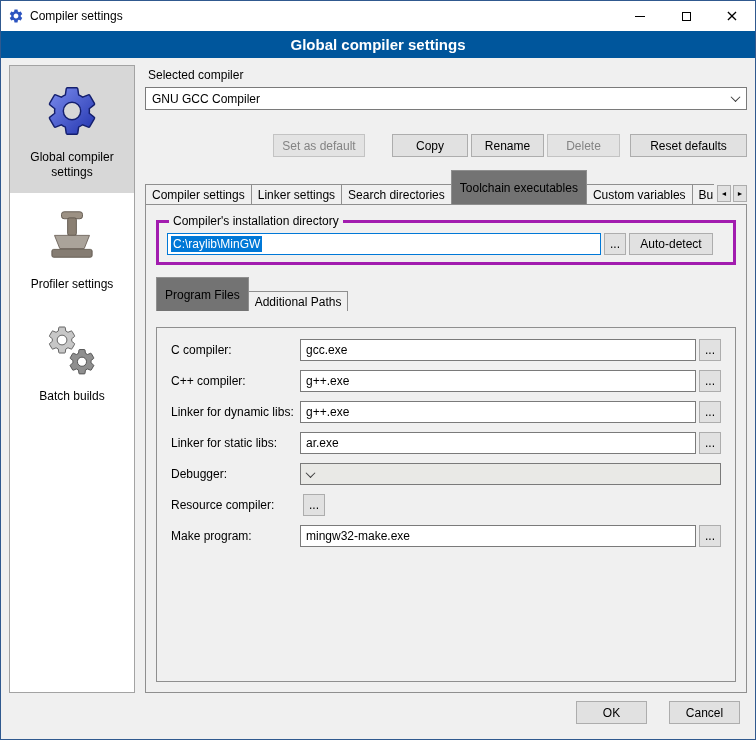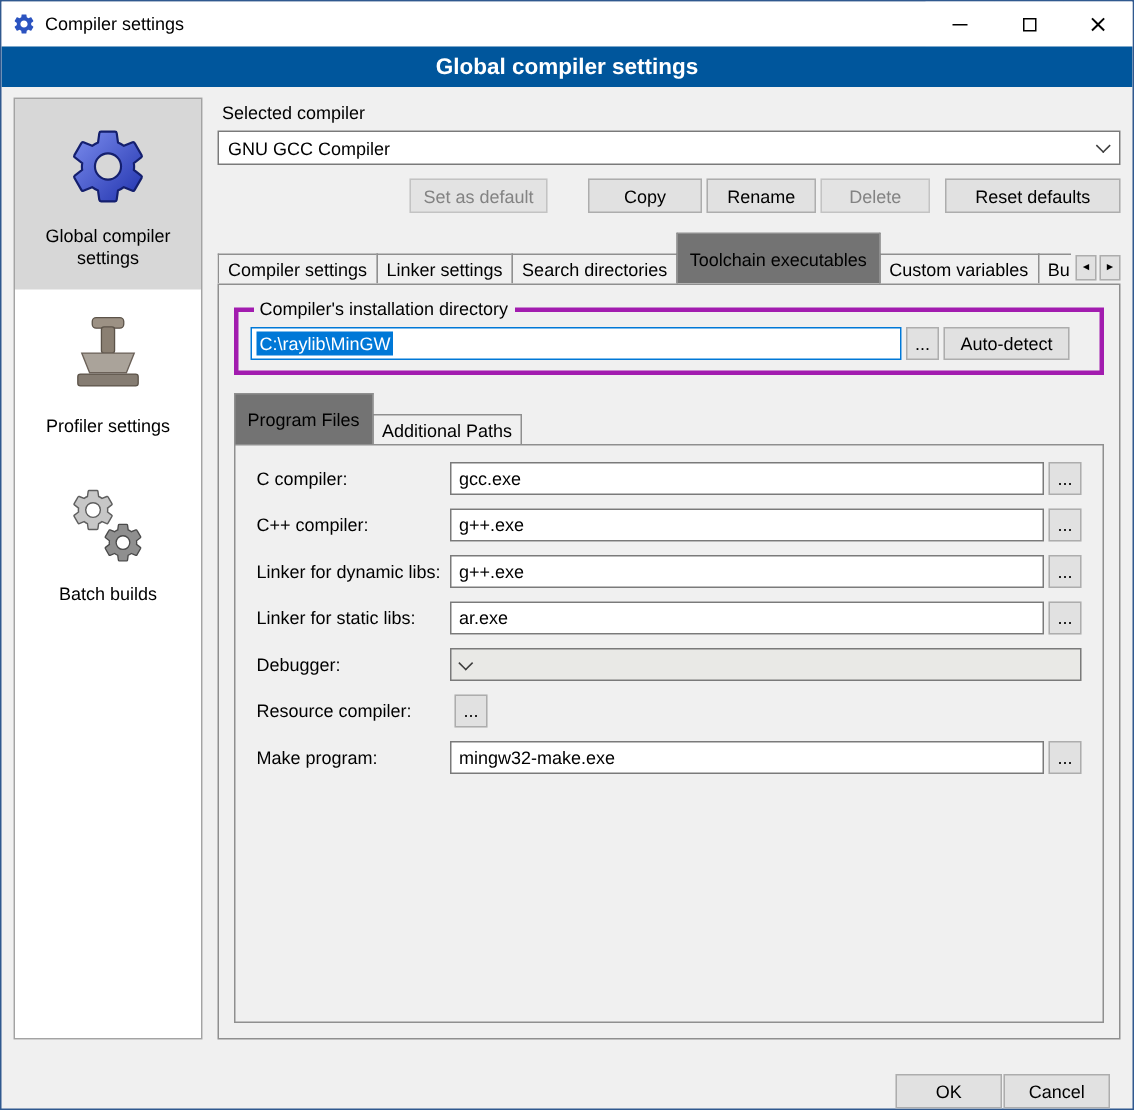--- a/index.html
+++ b/index.html
@@ -44,21 +44,21 @@
     padding:0 7px 0 6px; gap:6px; }
   .combo-text { flex:1; overflow:hidden; white-space:nowrap; }
   .chevron { width:7px; height:7px; border-right:1px solid #3c3c3c; border-bottom:1px solid #3c3c3c;
     transform:rotate(45deg) translate(-1px,-1px); flex-shrink:0; }
   .combo.gray { background:#e9e9e6; }
 
   
   .btn { font:inherit; height:23px; background:#e1e1e1; border:1px solid #adadad;
     display:inline-flex; align-items:center; justify-content:center; padding:0 8px; }
   .btn.disabled { color:#838383; border-color:#c3c3c3; background:#e3e3e3; }
-  .btn-row { display:flex; align-items:center; margin-top:9px; }
+  .btn-row { display:flex; align-items:center; margin-top:24px; }
   .btn-setdefault { width:92px; margin-left:128px; }
   .btn-copy { width:76px; margin-left:27px; }
   .btn-rename { width:73px; margin-left:3px; }
   .btn-delete { width:73px; margin-left:3px; }
   .btn-reset { width:117px; margin-left:auto; }
 
   
   .tabstrip { display:flex; align-items:flex-end; margin-top:13px; }
   .tabscroll { display:flex; align-items:flex-end; flex:1; overflow:hidden; }
   .tab { height:20px; padding:0 6px; background:#f0f0f0; border:1px solid #8f8f8f; border-bottom:none;
@@ -76,35 +76,35 @@
   .groupbox legend { padding:0 4px; margin-left:2px; }
   .dir-row { display:flex; gap:3px; margin-top:2px; }
   .dir-input { flex:1; height:22px; border:1px solid #0078d7; background:#fff;
     display:flex; align-items:center; padding:0 3px; overflow:hidden; white-space:nowrap; }
   .sel-text { background:#0078d7; color:#fff; padding:1px 2px; }
   .browse-btn { width:22px; padding:0; flex-shrink:0; height:22px; }
   .btn-autodetect { width:84px; height:22px; flex-shrink:0; }
   .note { color:#9b2222; margin-top:4px; white-space:nowrap; overflow:hidden; }
 
   
-  .subtabs { margin:12px 10px 0 10px; }
+  .subtabs { margin:12px 10px 16px 10px; }
   .inner-panel { flex:1; border:1px solid #8f8f8f; background:#f0f0f0;
     margin:0 10px 10px 10px; padding:11px 14px; min-height:0; }
 
   
   .form-row { display:flex; align-items:center; margin-bottom:9px; }
   .form-label { width:129px; flex-shrink:0; }
   .text-input { flex:1; height:22px; border:1px solid #7a7a7a; background:#fff;
     display:flex; align-items:center; padding:0 5px; overflow:hidden; white-space:nowrap; }
   .form-row .combo { flex:1; height:22px; }
   .form-row .browse-btn { margin-left:3px; }
 
   
-  .footer { height:38px; flex-shrink:0; display:flex; align-items:flex-end; justify-content:flex-end;
-    gap:1px; padding:0 15px; }
+  .footer { height:38px; flex-shrink:0; display:flex; align-items:flex-start; justify-content:flex-end;
+    gap:22px; padding:0 15px; }
   .btn-ok, .btn-cancel { width:71px; }
 </style>
 </head>
 <body>
 
 <div class="window">
 
   <div class="titlebar">
     <span class="app-icon">
       <svg viewBox="0 0 24 24" width="16" height="16">

